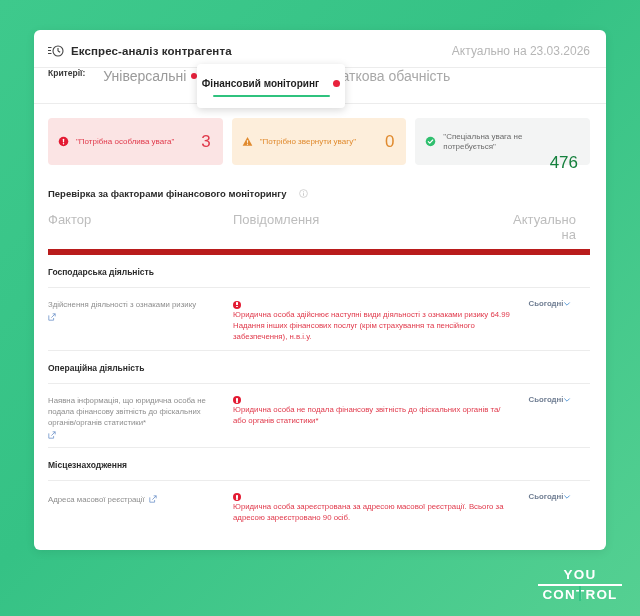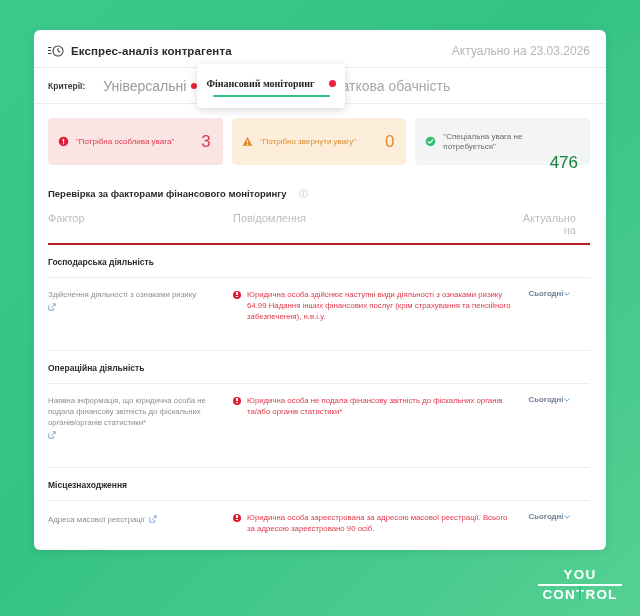--- a/index.html
+++ b/index.html
@@ -38,21 +38,21 @@
   .hdr-date {
     margin-left: auto;
     font-size: 12px; color: #b6b6b6;
   }
 
   
   .tabs-row {
     position: relative;
     height: 36px;
     padding: 0 16px 0 14px;
-    display: flex; align-items: center;
+    display: flex; align-items: flex-start;
     border-bottom: 1px solid #ececec;
   }
   .tabs-label {
     font-size: 8.5px; font-weight: bold; color: #3a3a3a;
     margin-right: 18px;
   }
   .tab {
     display: flex; align-items: center; gap: 5px;
     font-size: 14px; color: #9a9a9a;
     margin-right: 16px;
@@ -70,21 +70,21 @@
     width: 148px; height: 44px;
     background: #fff;
     border-radius: 4px;
     box-shadow: 0 2px 9px rgba(0,0,0,0.16);
     display: flex; flex-direction: column;
     align-items: center; justify-content: center;
     z-index: 5;
     padding-top: 2px;
   }
   .tab-pop-inner {
-    display: flex; align-items: center; gap: 14px; font-family: Liberation Serif, serif;
+    display: flex; align-items: center; gap: 14px;
   }
   .tab-pop-label {
     font-size: 10px; font-weight: bold; color: #1f1f1f;
     white-space: nowrap;
   }
   .tab-pop-dot {
     width: 7px; height: 7px; border-radius: 50%;
     background: #e8223c; flex: none;
   }
   .tab-pop-underline {
@@ -129,49 +129,49 @@
     display: flex; align-items: center; gap: 12px;
     padding: 23px 14px 0 14px;
     font-size: 9.5px; font-weight: bold; color: #2b2b2b;
   }
   .info-ic { width: 9px; height: 9px; flex: none; opacity: .5; }
 
   
   .tbl { padding: 0 16px 0 14px; margin-top: 13px; }
   .thead {
     display: flex;
-    font-size: 11px; color: #bdbdbd;
+    font-size: 13px; color: #bdbdbd;
     padding-bottom: 7px;
-    border-bottom: 2px solid #b91c1c;
+    border-bottom: 6px solid #b91c1c;
   }
   .col-f { width: 185px; flex: none; }
   .col-m { flex: 1; }
   .col-a { width: 78px; flex: none; text-align: right; padding-right: 14px; }
 
   .grp-title {
     font-size: 8.5px; font-weight: bold; color: #2b2b2b;
     padding: 12px 0 10px 0;
     border-bottom: 1px solid #ececec;
   }
   .row {
     display: flex;
-    padding: 11px 0 28px 0;
+    padding: 11px 0 8px 0;
     border-bottom: 1px solid #ececec;
   }
   .row:last-child { border-bottom: none; }
   .f-text {
     font-size: 7.8px; line-height: 11px; color: #8e8e8e;
     padding-right: 10px;
   }
   .ext-ic {
     width: 8px; height: 8px; margin-top: 3px; display: block;
   }
   .ext-inline { display: inline-block; vertical-align: -1px; margin-left: 2px; }
   .msg {
-    display: flex; gap: 6px;
+    display: flex;  flex-direction: column;
   }
   .msg-dot {
     width: 8px; height: 8px; border-radius: 50%;
     background: #e31b33; flex: none; margin-top: 1.5px;
     position: relative;
   }
   .msg-dot::after {
     content: ""; position: absolute;
     left: 3.3px; top: 1.7px;
     width: 1.4px; height: 3px; background: #fff; border-radius: .5px;

